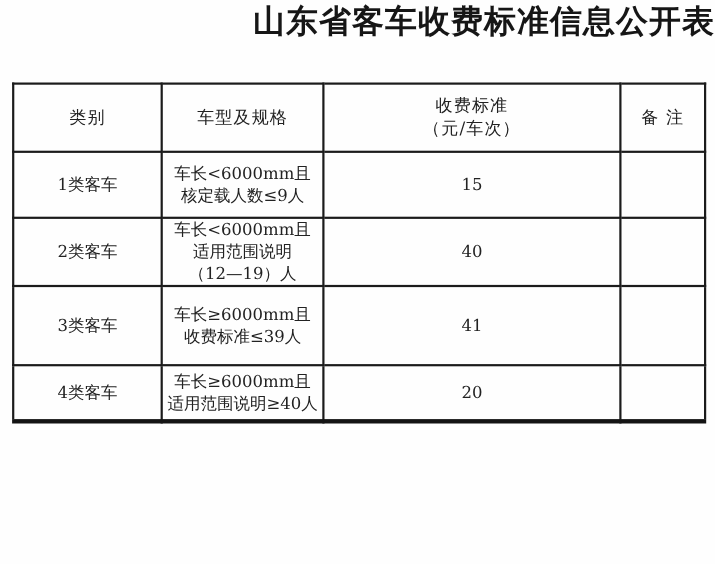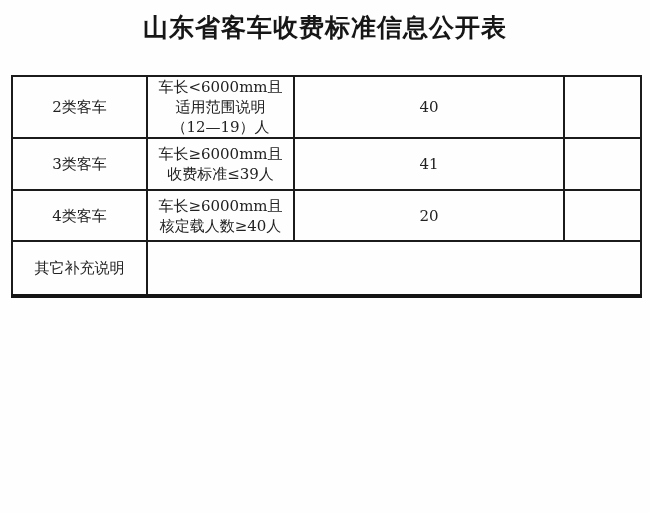--- a/index.html
+++ b/index.html
@@ -11,23 +11,22 @@
     position: relative;
     width: 650px;
     height: 513px;
     background: #fefefe;
     font-family: "DejaVu Serif", "Liberation Serif", serif;
     color: #1e1e1e;
     overflow: hidden;
   }
   .page-title {
     margin: 0;
-    padding-top: 11px;
-    text-align: center;
-    font-size: 25px;
+    text-align: right;
+    font-size: 29px;
     font-weight: 700;
     letter-spacing: 1px;
     color: #161616;
   }
   table.toll-table {
     position: absolute;
     left: 11px;
     top: 75px;
     width: 629px;
     border-collapse: collapse;
@@ -42,21 +41,21 @@
     font-size: 15px;
     font-weight: 400;
     padding: 0;
     line-height: 20px;
     color: #222222;
   }
   tr.header-row { height: 62px; }
   tr.header-row th { font-size: 15.5px; letter-spacing: 1px; }
   tr.class-row-1 { height: 60px; }
   tr.class-row-2 { height: 61px; }
-  tr.class-row-3 { height: 52px; }
+  tr.class-row-3 { height: 72px; }
   tr.class-row-4 { height: 51px; }
   tr.note-row-1 { height: 57px; }
   tr.note-row-2 { height: 55px; }
   .spec-cell { line-height: 19px; }
   .fee-header-line { line-height: 21px; }
 </style>
 </head>
 <body>
 
 <div class="page">
@@ -65,21 +64,39 @@
 
   <table class="toll-table">
     <colgroup>
       <col style="width:135px">
       <col style="width:147px">
       <col style="width:270px">
       <col style="width:77px">
     </colgroup>
 
     <tbody>
+        <tr class="header-row">
+      <th>类别</th>
+      <th>车型及规格</th>
+      <th>
+        <div class="fee-header-line">收费标准</div>
+        <div class="fee-header-line">（元/车次）</div>
+      </th>
+      <th>备 注</th>
+    </tr>
 
+    <tr class="class-row-1">
+      <td>1类客车</td>
+      <td class="spec-cell">
+        <div>车长&lt;6000mm且</div>
+        <div>核定载人数≤9人</div>
+      </td>
+      <td>15</td>
+      <td></td>
+    </tr>
 
     <tr class="class-row-2">
       <td>2类客车</td>
       <td class="spec-cell">
         <div>车长&lt;6000mm且</div>
         <div>适用范围说明</div>
         <div>（12—19）人</div>
       </td>
       <td>40</td>
       <td></td>
@@ -92,27 +109,23 @@
         <div>收费标准≤39人</div>
       </td>
       <td>41</td>
       <td></td>
     </tr>
 
     <tr class="class-row-4">
       <td>4类客车</td>
       <td class="spec-cell">
         <div>车长≥6000mm且</div>
-        <div>核定载人数≥40人</div>
+        <div>适用范围说明≥40人</div>
       </td>
       <td>20</td>
       <td></td>
     </tr>
 
 
-    <tr class="note-row-2">
-      <td>其它补充说明</td>
-      <td colspan="3"></td>
-    </tr>
   </tbody>
     </table>
 
 </div>
 
 </body></html>

